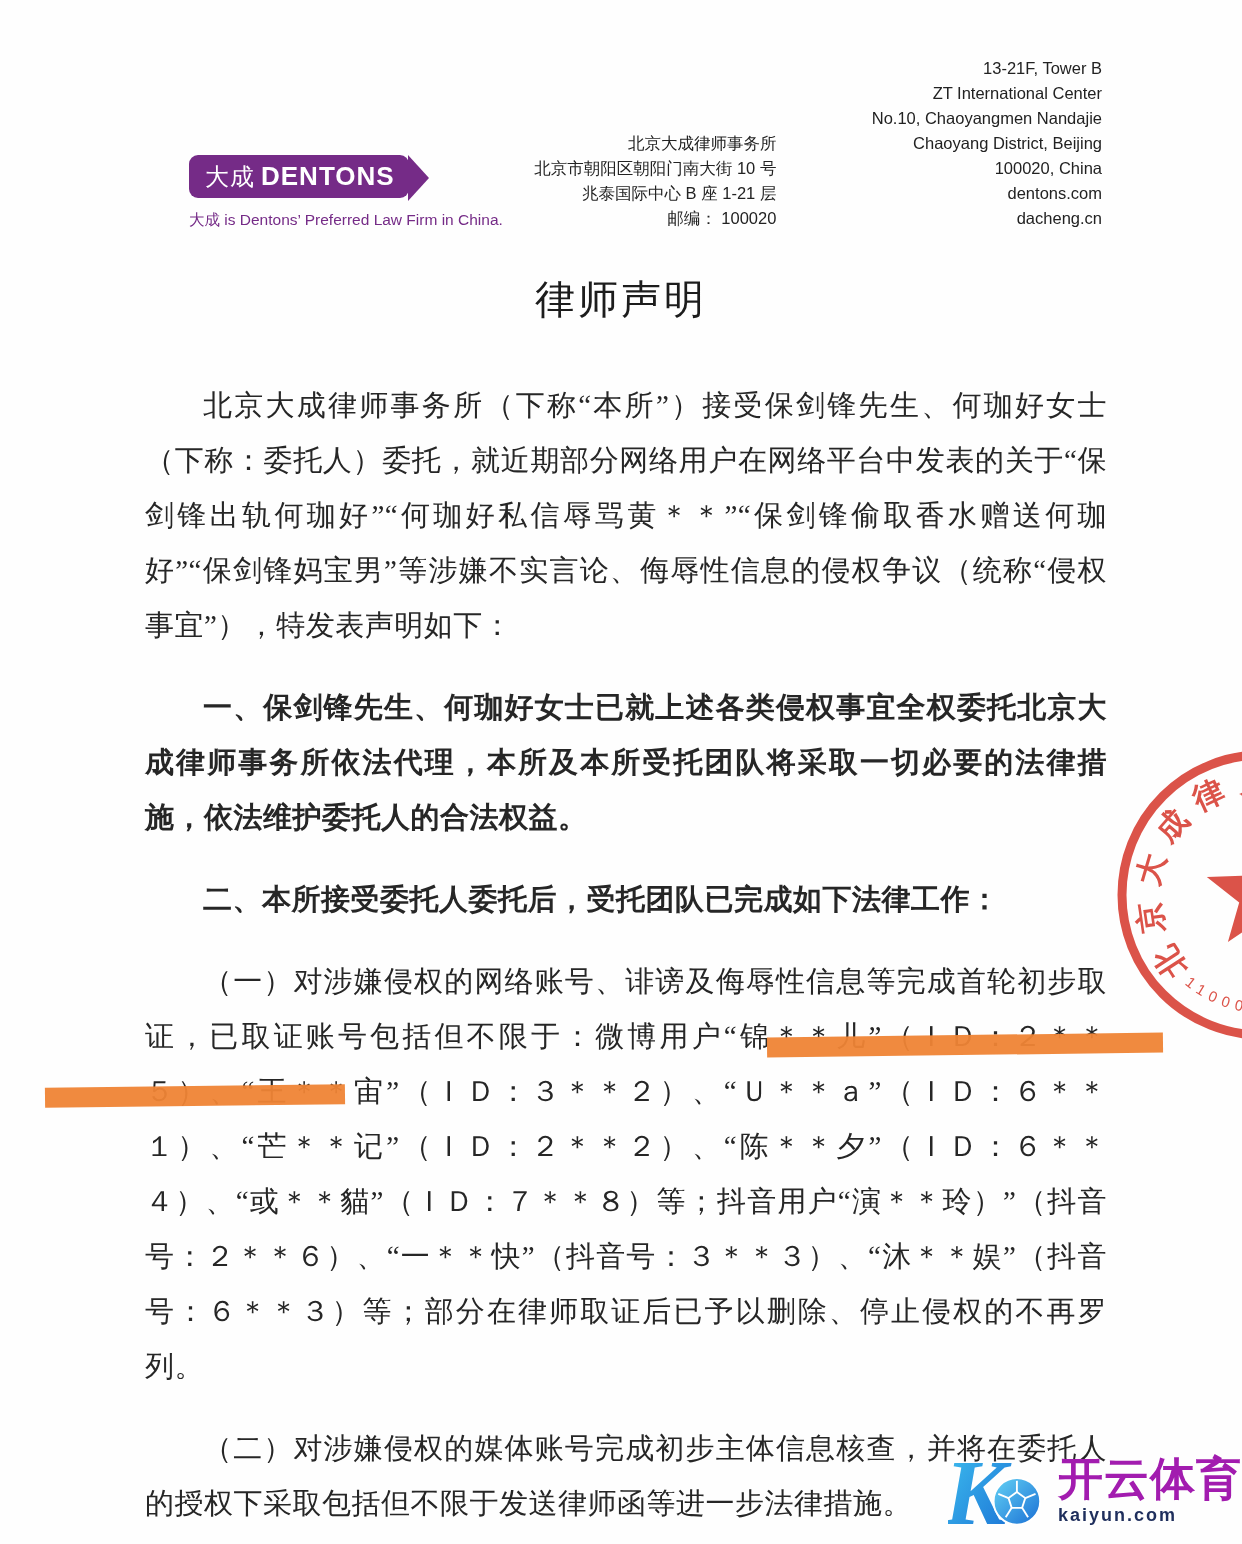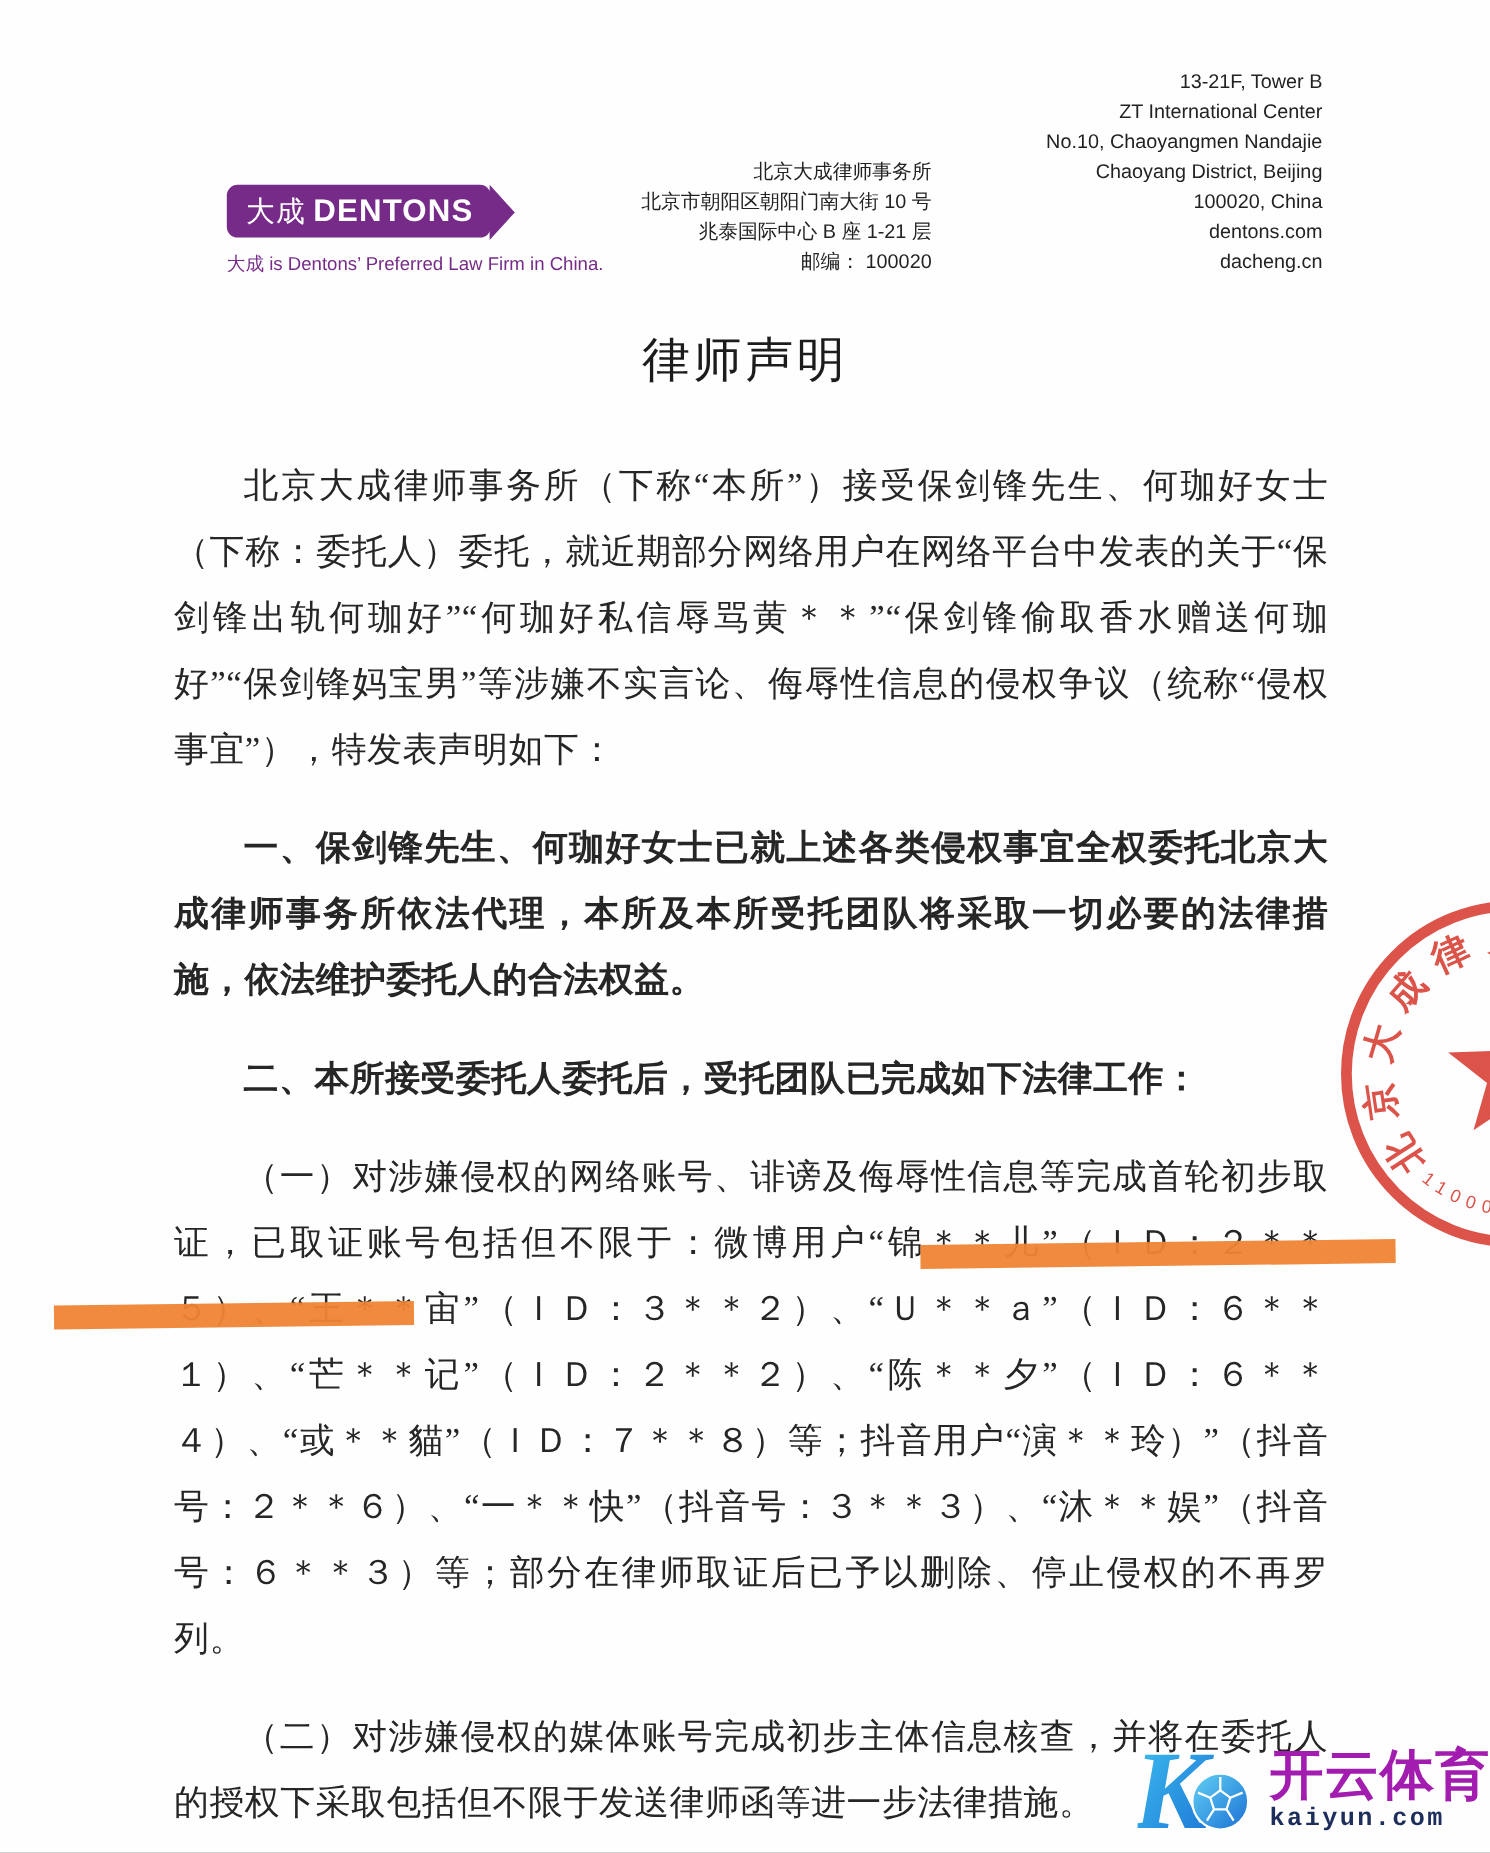--- a/index.html
+++ b/index.html
@@ -83,22 +83,22 @@
     position:absolute;left:948px;top:1440px;
     width:294px;height:104px;z-index:5;
     display:flex;align-items:flex-start;
   }
   .wm-text{margin-left:2px;margin-top:16px;font-family:"Liberation Sans",sans-serif;}
   .wm-name{
     font-size:45px;font-weight:bold;color:#a21caf;
     line-height:1.0;letter-spacing:1px;white-space:nowrap;
   }
   .wm-url{
-    font-size:21px;font-weight:bold;color:#1e2e5c;
-    letter-spacing:2px;margin-top:4px;white-space:nowrap;font-family:Liberation Mono, monospace;
+    font-size:18px;font-weight:bold;color:#1e2e5c;
+    letter-spacing:2px;margin-top:4px;white-space:nowrap;
   }
 </style>
 </head>
 <body>
 
 <div class="page">
 
   <div class="letterhead">
     <div class="brand-block">
       <div class="logo-banner">

